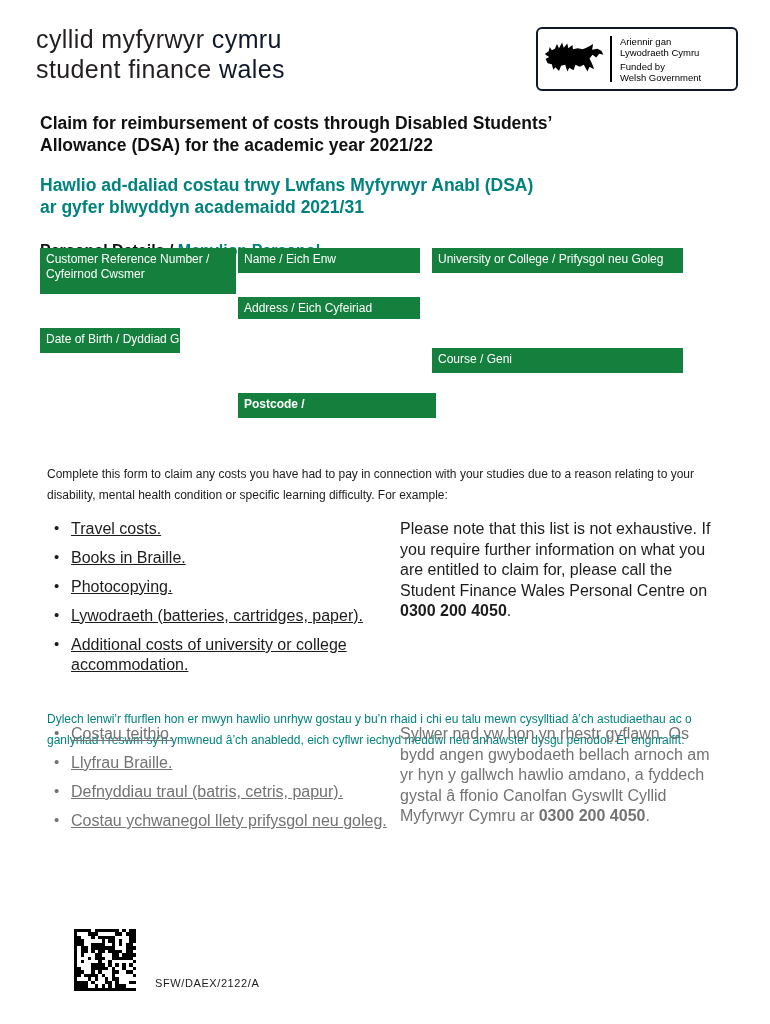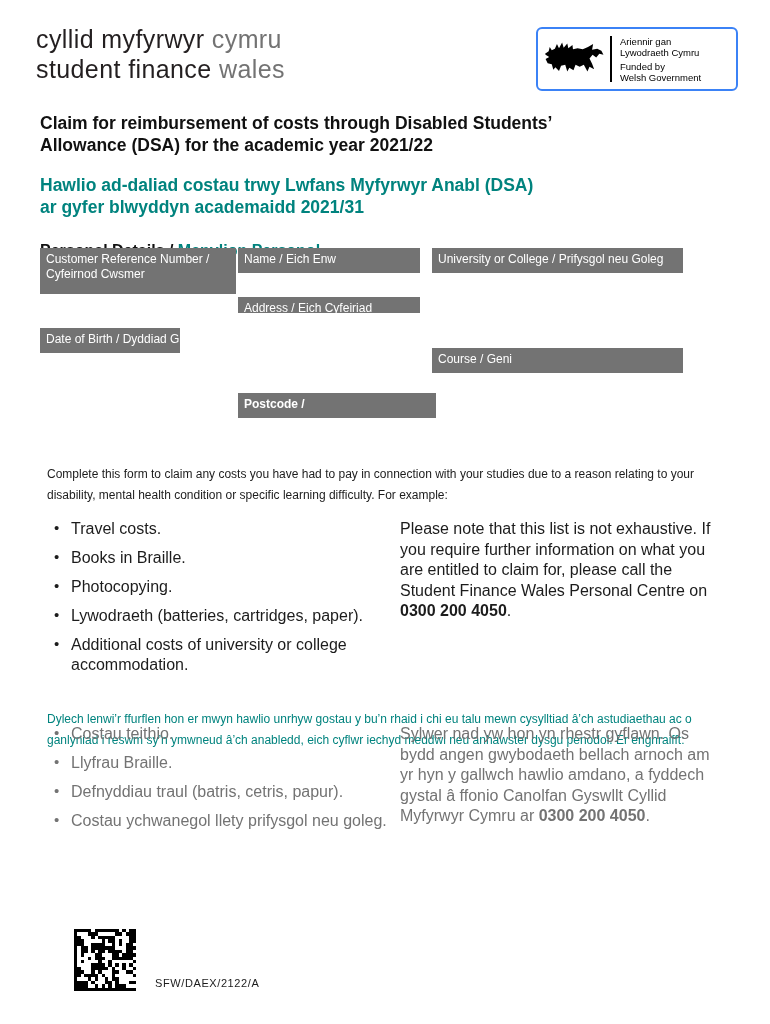--- a/index.html
+++ b/index.html
@@ -2,59 +2,59 @@
 <html><head>
 <meta charset="utf-8">
 <style>
   html,body{margin:0;padding:0;background:#e9e9e9;}
   .page{
     position:relative;width:770px;height:1024px;margin:0 auto;background:#ffffff;
     font-family:"Liberation Sans", sans-serif;color:#1c1c1c;overflow:hidden;
   }
   
   .sfw-logo{position:absolute;left:36px;top:24px;font-size:25px;line-height:30px;letter-spacing:.4px;color:#231f20;}
-  .sfw-logo .accent{color:#737373;}
+  .sfw-logo .accent{color:#0f172a;}
   .gov-logo{
-    position:absolute;left:536px;top:27px;width:202px;height:64px;border:2px solid #3b82f6;
+    position:absolute;left:536px;top:27px;width:202px;height:64px;border:2px solid #0f172a;
     border-radius:6px;box-sizing:border-box;display:flex;align-items:center;background:#fff;
   }
   .gov-logo .dragon{flex:0 0 72px;display:flex;justify-content:center;align-items:center;}
   .gov-logo .gov-divider{width:2px;height:46px;background:#000;margin-right:8px;}
   .gov-text{font-size:9.5px;line-height:11px;color:#000;}
   .gov-text .b{font-weight:normal;}
   .gov-text .gap{height:3px;}
   
   .title-en{position:absolute;left:40px;top:100px;font-size:17.5px;line-height:22px;font-weight:bold;color:#111;}
   .title-en span,.title-cy span{display:block;}
   .title-cy{position:absolute;left:40px;top:159px;font-size:17.5px;line-height:22px;font-weight:bold;color:#00837e;}
   .section-heading{position:absolute;left:40px;top:226px;font-size:16px;font-weight:bold;color:#111;}
   .section-heading .teal{color:#00837e;}
   
   .fields{position:absolute;left:40px;top:248px;width:690px;height:180px;}
   .fbox{
-    position:absolute;background:#737373;color:#fff;font-size:12px;line-height:15px;
+    position:absolute;background:#15803d;color:#fff;font-size:12px;line-height:15px;
     padding:4px 6px;box-sizing:border-box;overflow:hidden;
   }
   .fbox.nowrap{white-space:nowrap;}
   .f-crn{left:0;top:0;width:196px;height:46px;}
   .f-name{left:198px;top:0;width:182px;height:25px;}
   .f-uni{left:392px;top:0;width:251px;height:25px;}
-  .f-address{left:198px;top:49px;width:182px;height:16px;}
+  .f-address{left:198px;top:49px;width:182px;height:22px;}
   .f-dob{left:0;top:80px;width:140px;height:25px;}
   .f-course{left:392px;top:100px;width:251px;height:25px;}
   .f-postcode{left:198px;top:145px;width:198px;height:25px;font-weight:bold;}
   
   .intro{position:absolute;left:47px;width:666px;font-size:12px;line-height:20.5px;}
   .intro-en{top:452px;color:#1c1c1c;}
   .intro-cy{top:697px;color:#00837e;}
   .cols{position:absolute;left:47px;width:682px;display:flex;}
   .cols-en{top:519px;color:#1c1c1c;}
   .cols-cy{top:724px;color:#737373;}
   .bullets{flex:0 0 353px;list-style:none;margin:0;padding:0;font-size:16px;line-height:20px;}
-  .bullets li{position:relative;padding-left:24px;margin-bottom:9px;}
+  .bullets li{position:relative;padding-left:24px;margin-bottom:9px;text-decoration:underline;}
   .bullets li::before{content:"\2022";position:absolute;left:7px;top:-1px;font-size:15px;}
   .note{width:316px;margin:0;font-size:16px;line-height:20.5px;}
   .note strong{font-weight:bold;}
   
   .barcode{position:absolute;left:74px;top:929px;width:62px;height:62px;}
   .form-code{position:absolute;left:155px;top:977px;font-size:11px;letter-spacing:.6px;color:#1c1c1c;}
 </style>
 </head>
 <body>
 

